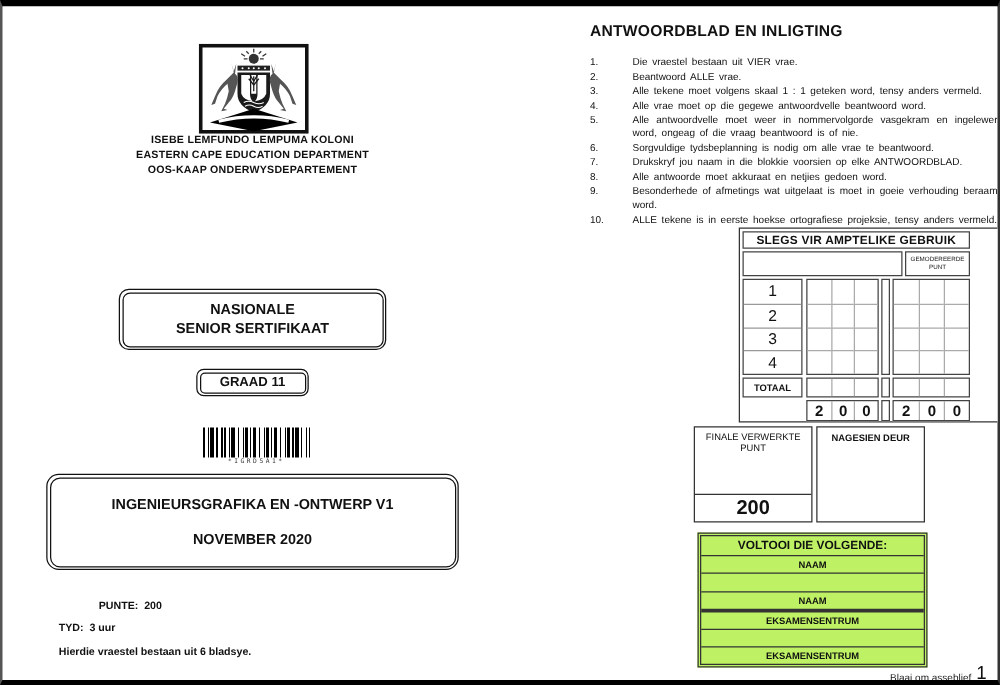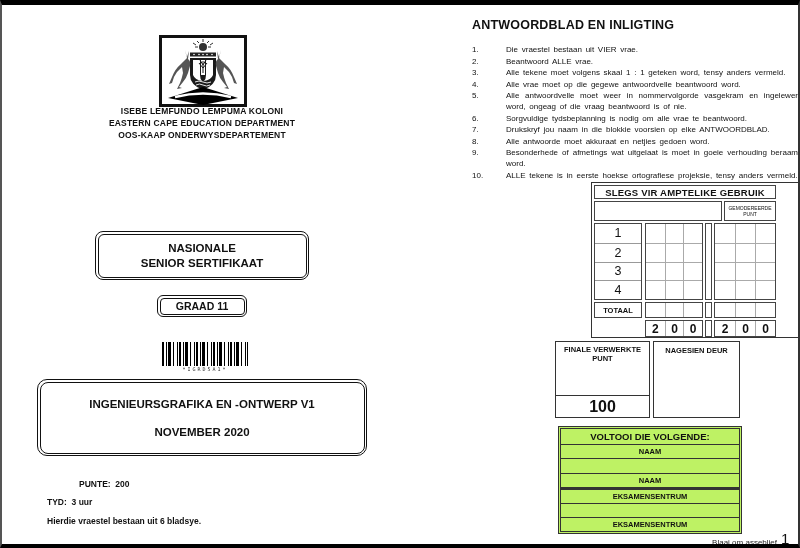--- a/index.html
+++ b/index.html
@@ -63,21 +63,21 @@
              font-weight:bold;font-size:7.5px;}
   .ou-totg1{left:53px;top:119px;width:58px;height:16px;}
   .ou-nar2{left:113px;top:119px;width:7px;height:16px;}
   .ou-totg2{left:122px;top:119px;width:62px;height:16px;}
   .ou-max1{left:53px;top:137px;width:58px;height:17px;}
   .ou-nar3{left:113px;top:137px;width:7px;height:17px;}
   .ou-max2{left:122px;top:137px;width:62px;height:17px;}
   
   .final{left:553px;top:336px;width:95px;height:77px;border:1px solid #333;box-sizing:border-box;
          display:flex;flex-direction:column;}
-  .final-label{flex:0 0 auto;padding-top:3px;text-align:center;font-weight:bold;font-size:7.5px;line-height:9px;}
+  .final-label{flex:0 0 auto;padding-top:3px;text-align:center;font-weight:normal;font-size:7.5px;line-height:9px;}
   .final-space{flex:1;}
   .final-value{flex:0 0 21px;border-top:1px solid #333;display:flex;align-items:center;justify-content:center;
                font-weight:bold;font-size:16px;}
   .checked{left:651px;top:336px;width:87px;height:77px;border:1px solid #333;box-sizing:border-box;
            text-align:center;font-weight:bold;font-size:7.5px;padding-top:4px;}
   
   .complete{left:556px;top:421px;width:184px;height:108px;border:1px solid #333;padding:1px;box-sizing:border-box;background:#bef264;}
   .complete-in{border:1px solid #333;width:100%;height:100%;box-sizing:border-box;display:flex;flex-direction:column;}
   .c-header{flex:0 0 15px;border-bottom:1px solid #333;display:flex;align-items:center;justify-content:center;
             font-weight:bold;font-size:9.5px;}
@@ -281,21 +281,21 @@
     <div class="b ou-max2 g31">
       <span>2</span>
       <span>0</span>
       <span>0</span>
     </div>
   </div>
 
   <div class="abs final">
     <div class="final-label">FINALE VERWERKTE PUNT</div>
     <div class="final-space"></div>
-    <div class="final-value">100</div>
+    <div class="final-value">200</div>
   </div>
 
   <div class="abs checked">
     <span>NAGESIEN DEUR</span>
   </div>
 
   <div class="abs complete">
     <div class="complete-in">
       <div class="c-header">VOLTOOI DIE VOLGENDE:</div>
       <div class="c-row bb">NAAM</div>

